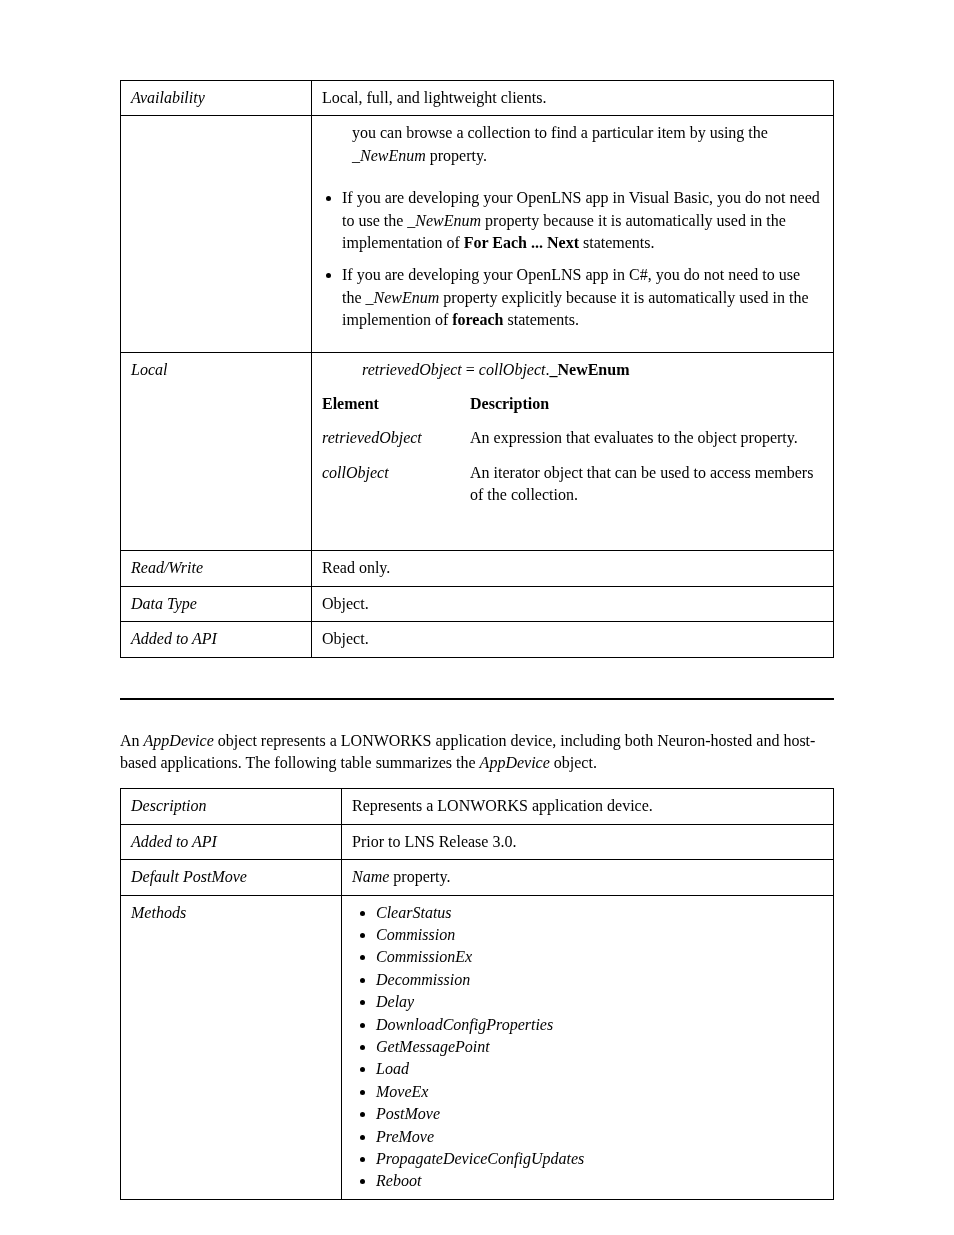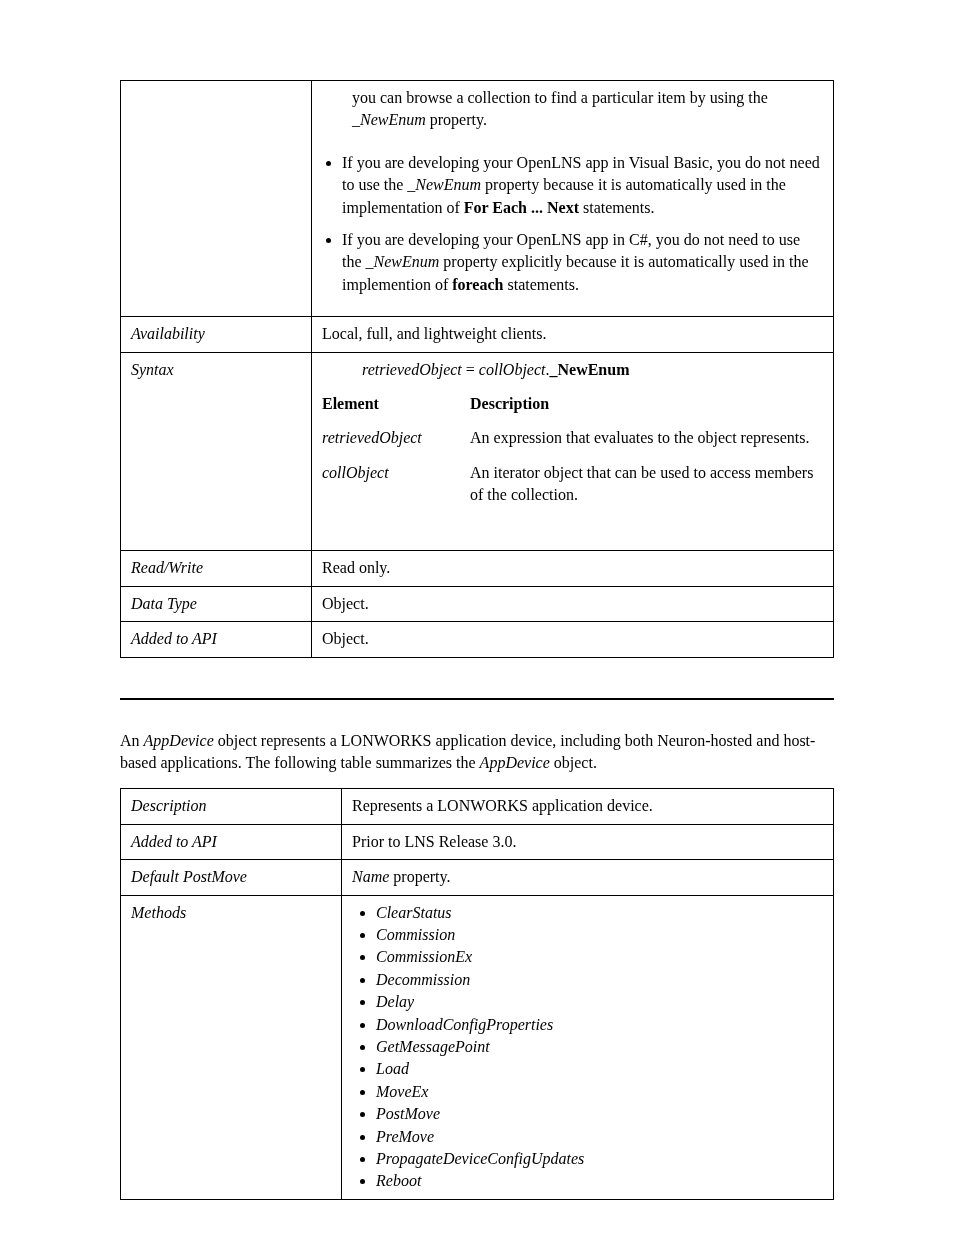--- a/index.html
+++ b/index.html
@@ -68,54 +68,54 @@
       border-top: 2px solid #000;
       margin: 40px 0 20px 0;
     }
   </style>
 </head>
 <body>
 
 <table>
   <tbody>
       <tr>
+    <td class="first-col">Availability</td>
+    <td>Local, full, and lightweight clients.</td>
+  </tr>
+  <tr>
     <td class="first-col"></td>
     <td>
       <div style="padding-left:30px; margin-bottom:20px;">
         <span>you can browse a collection to find a particular item by using the </span><span class="italic">_NewEnum</span><span> property.</span>
       </div>
       <ul>
         <li>
           <span>If you are developing your OpenLNS app in Visual Basic, you do not need to use the </span><span class="italic">_NewEnum</span><span> property because it is automatically used in the implementation of </span><span class="bold">For Each ... Next</span><span> statements.</span>
         </li>
         <li style="margin-top:10px;">
           <span>If you are developing your OpenLNS app in C#, you do not need to use the </span><span class="italic">_NewEnum</span><span> property explicitly because it is automatically used in the implemention of </span><span class="bold">foreach</span><span> statements.</span>
         </li>
       </ul>
     </td>
   </tr>
   <tr>
-    <td class="first-col">Availability</td>
-    <td>Local, full, and lightweight clients.</td>
-  </tr>
-  <tr>
-    <td class="first-col">Syntax</td>
+    <td class="first-col">Local</td>
     <td>
       <div class="syntax-line">
         <span class="italic">retrievedObject</span><span> = </span><span class="italic">collObject</span><span>.</span><span class="bold">_NewEnum</span>
       </div>
       <table class="inner-table">
         <tbody>
               <tr>
           <td style="width:140px;"><span class="bold">Element</span></td>
           <td><span class="bold">Description</span></td>
         </tr>
         <tr>
           <td><span class="italic">retrievedObject</span></td>
-          <td><span>An expression that evaluates to the object represents.</span></td>
+          <td><span>An expression that evaluates to the object property.</span></td>
         </tr>
         <tr>
           <td><span class="italic">collObject</span></td>
           <td><span>An iterator object that can be used to access members of the collection.</span></td>
         </tr>
       </tbody>
           </table>
     </td>
   </tr>
   <tr>

